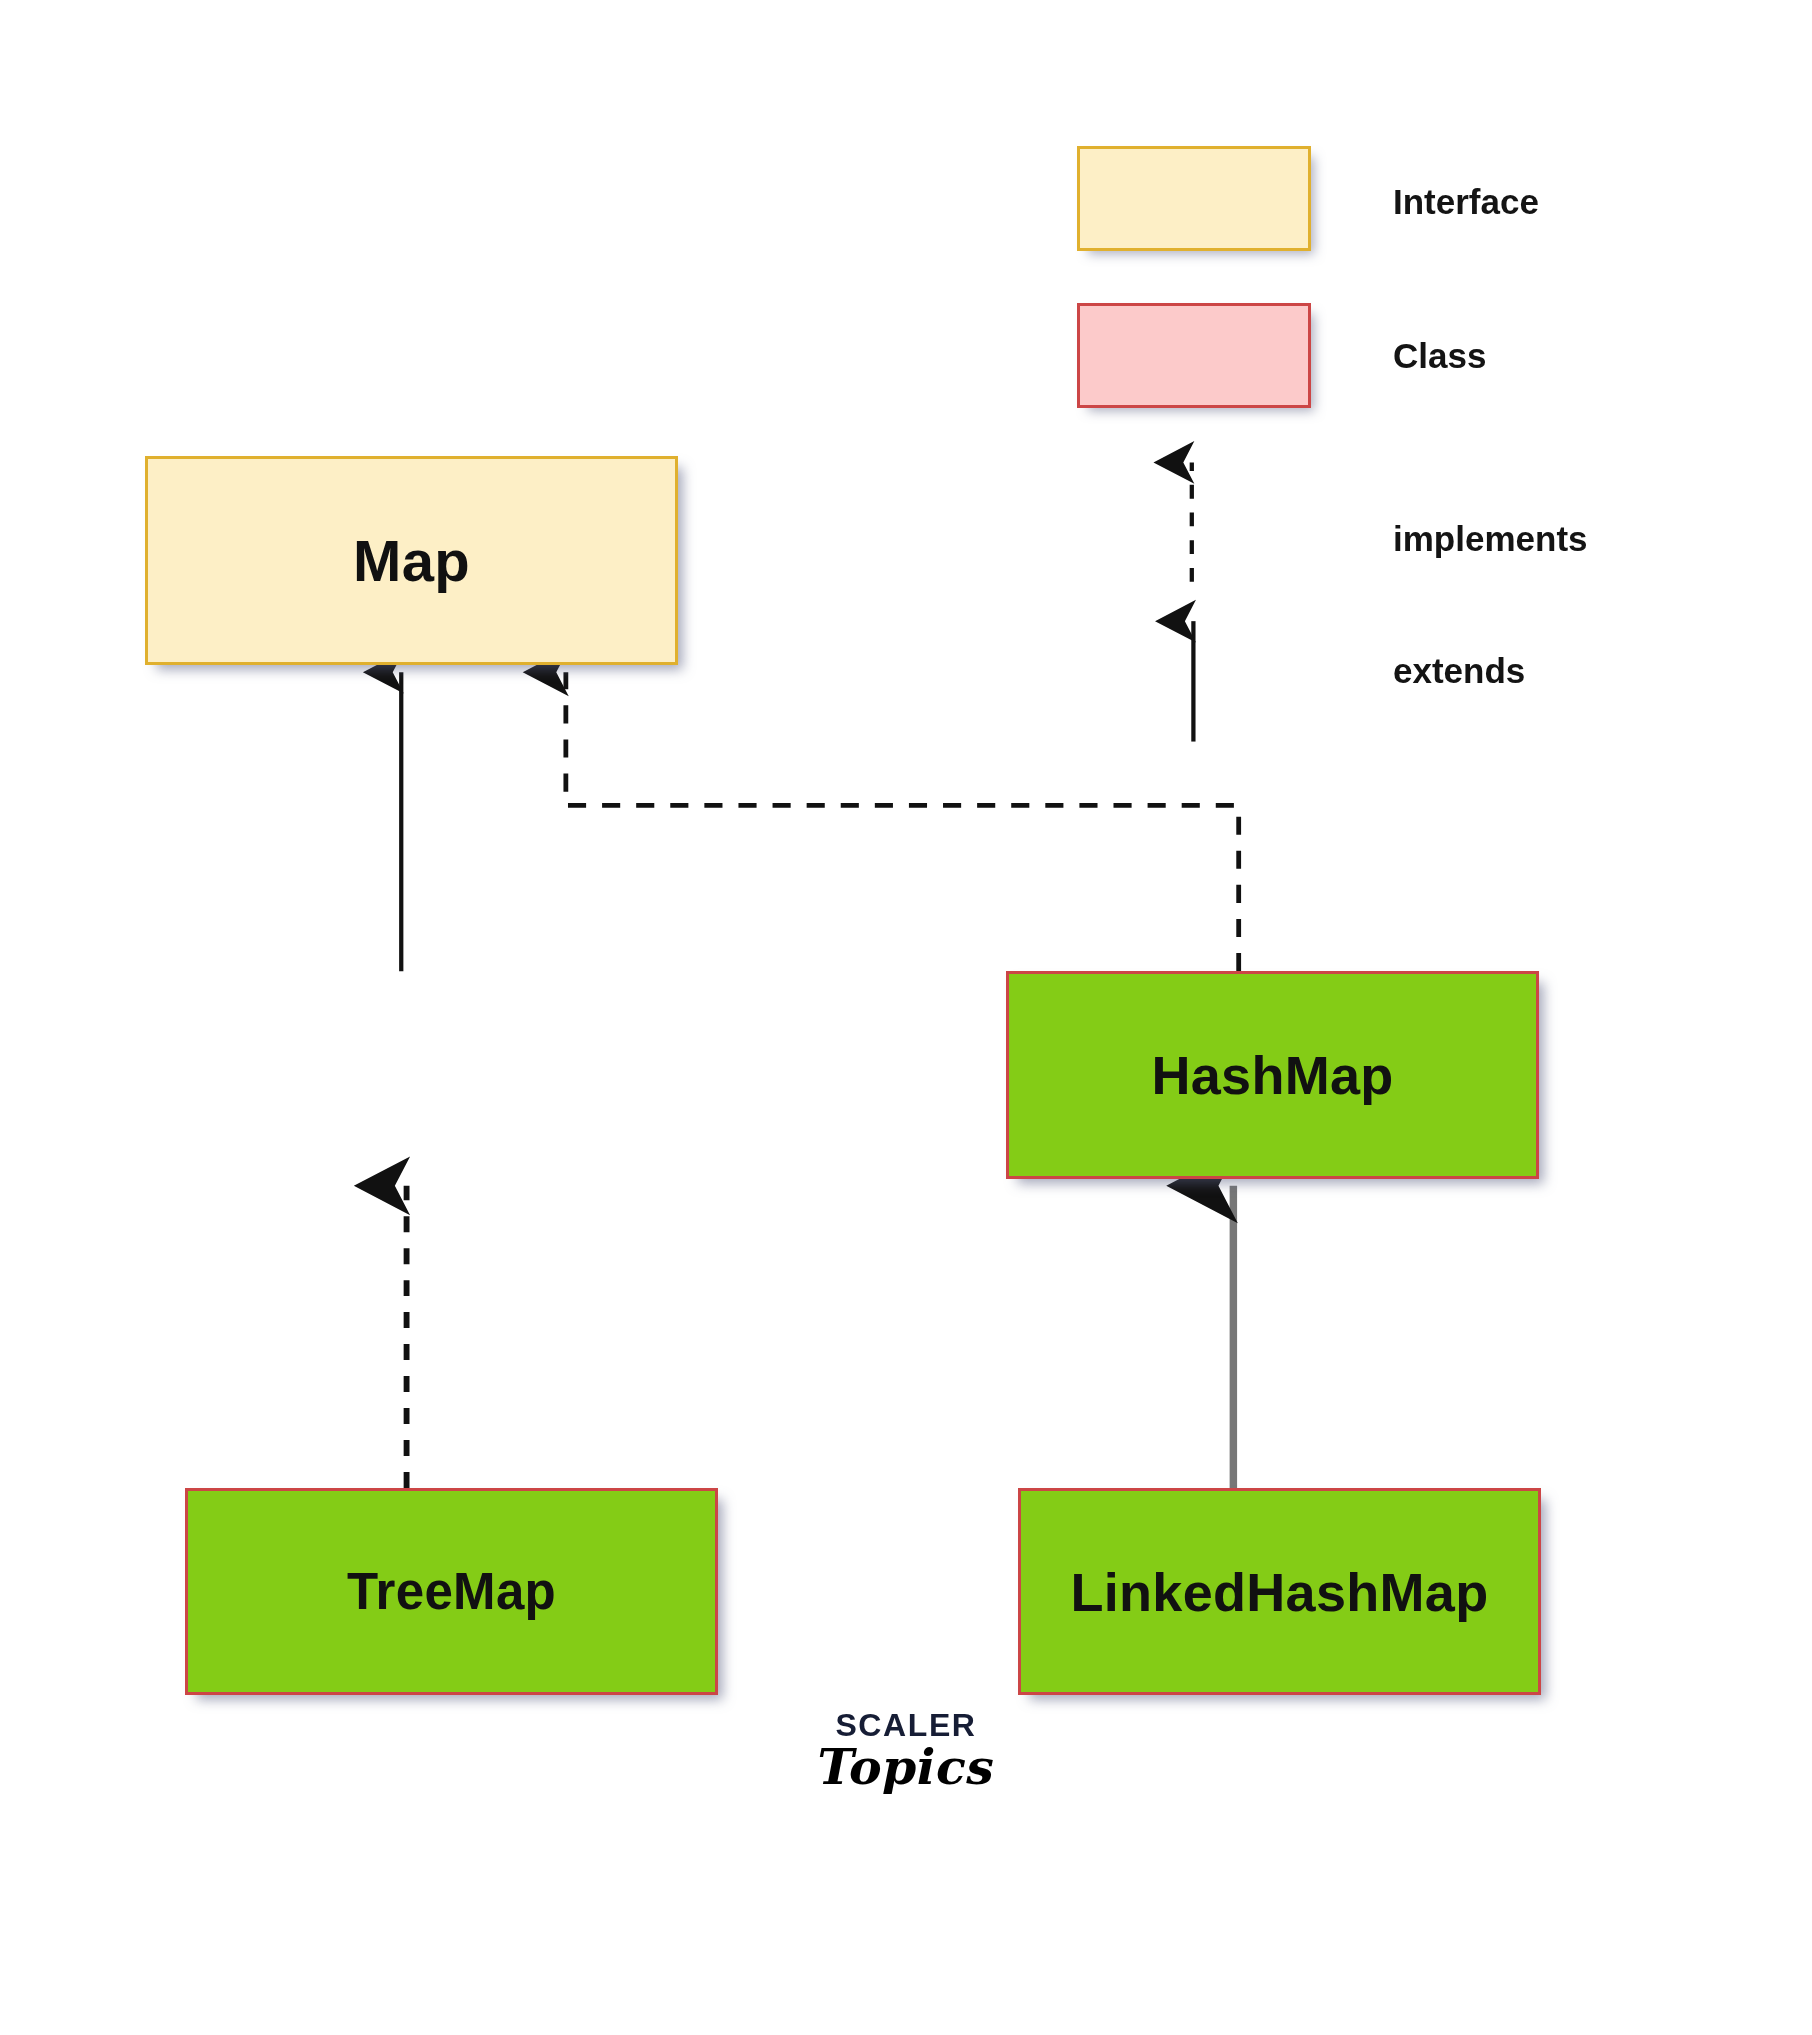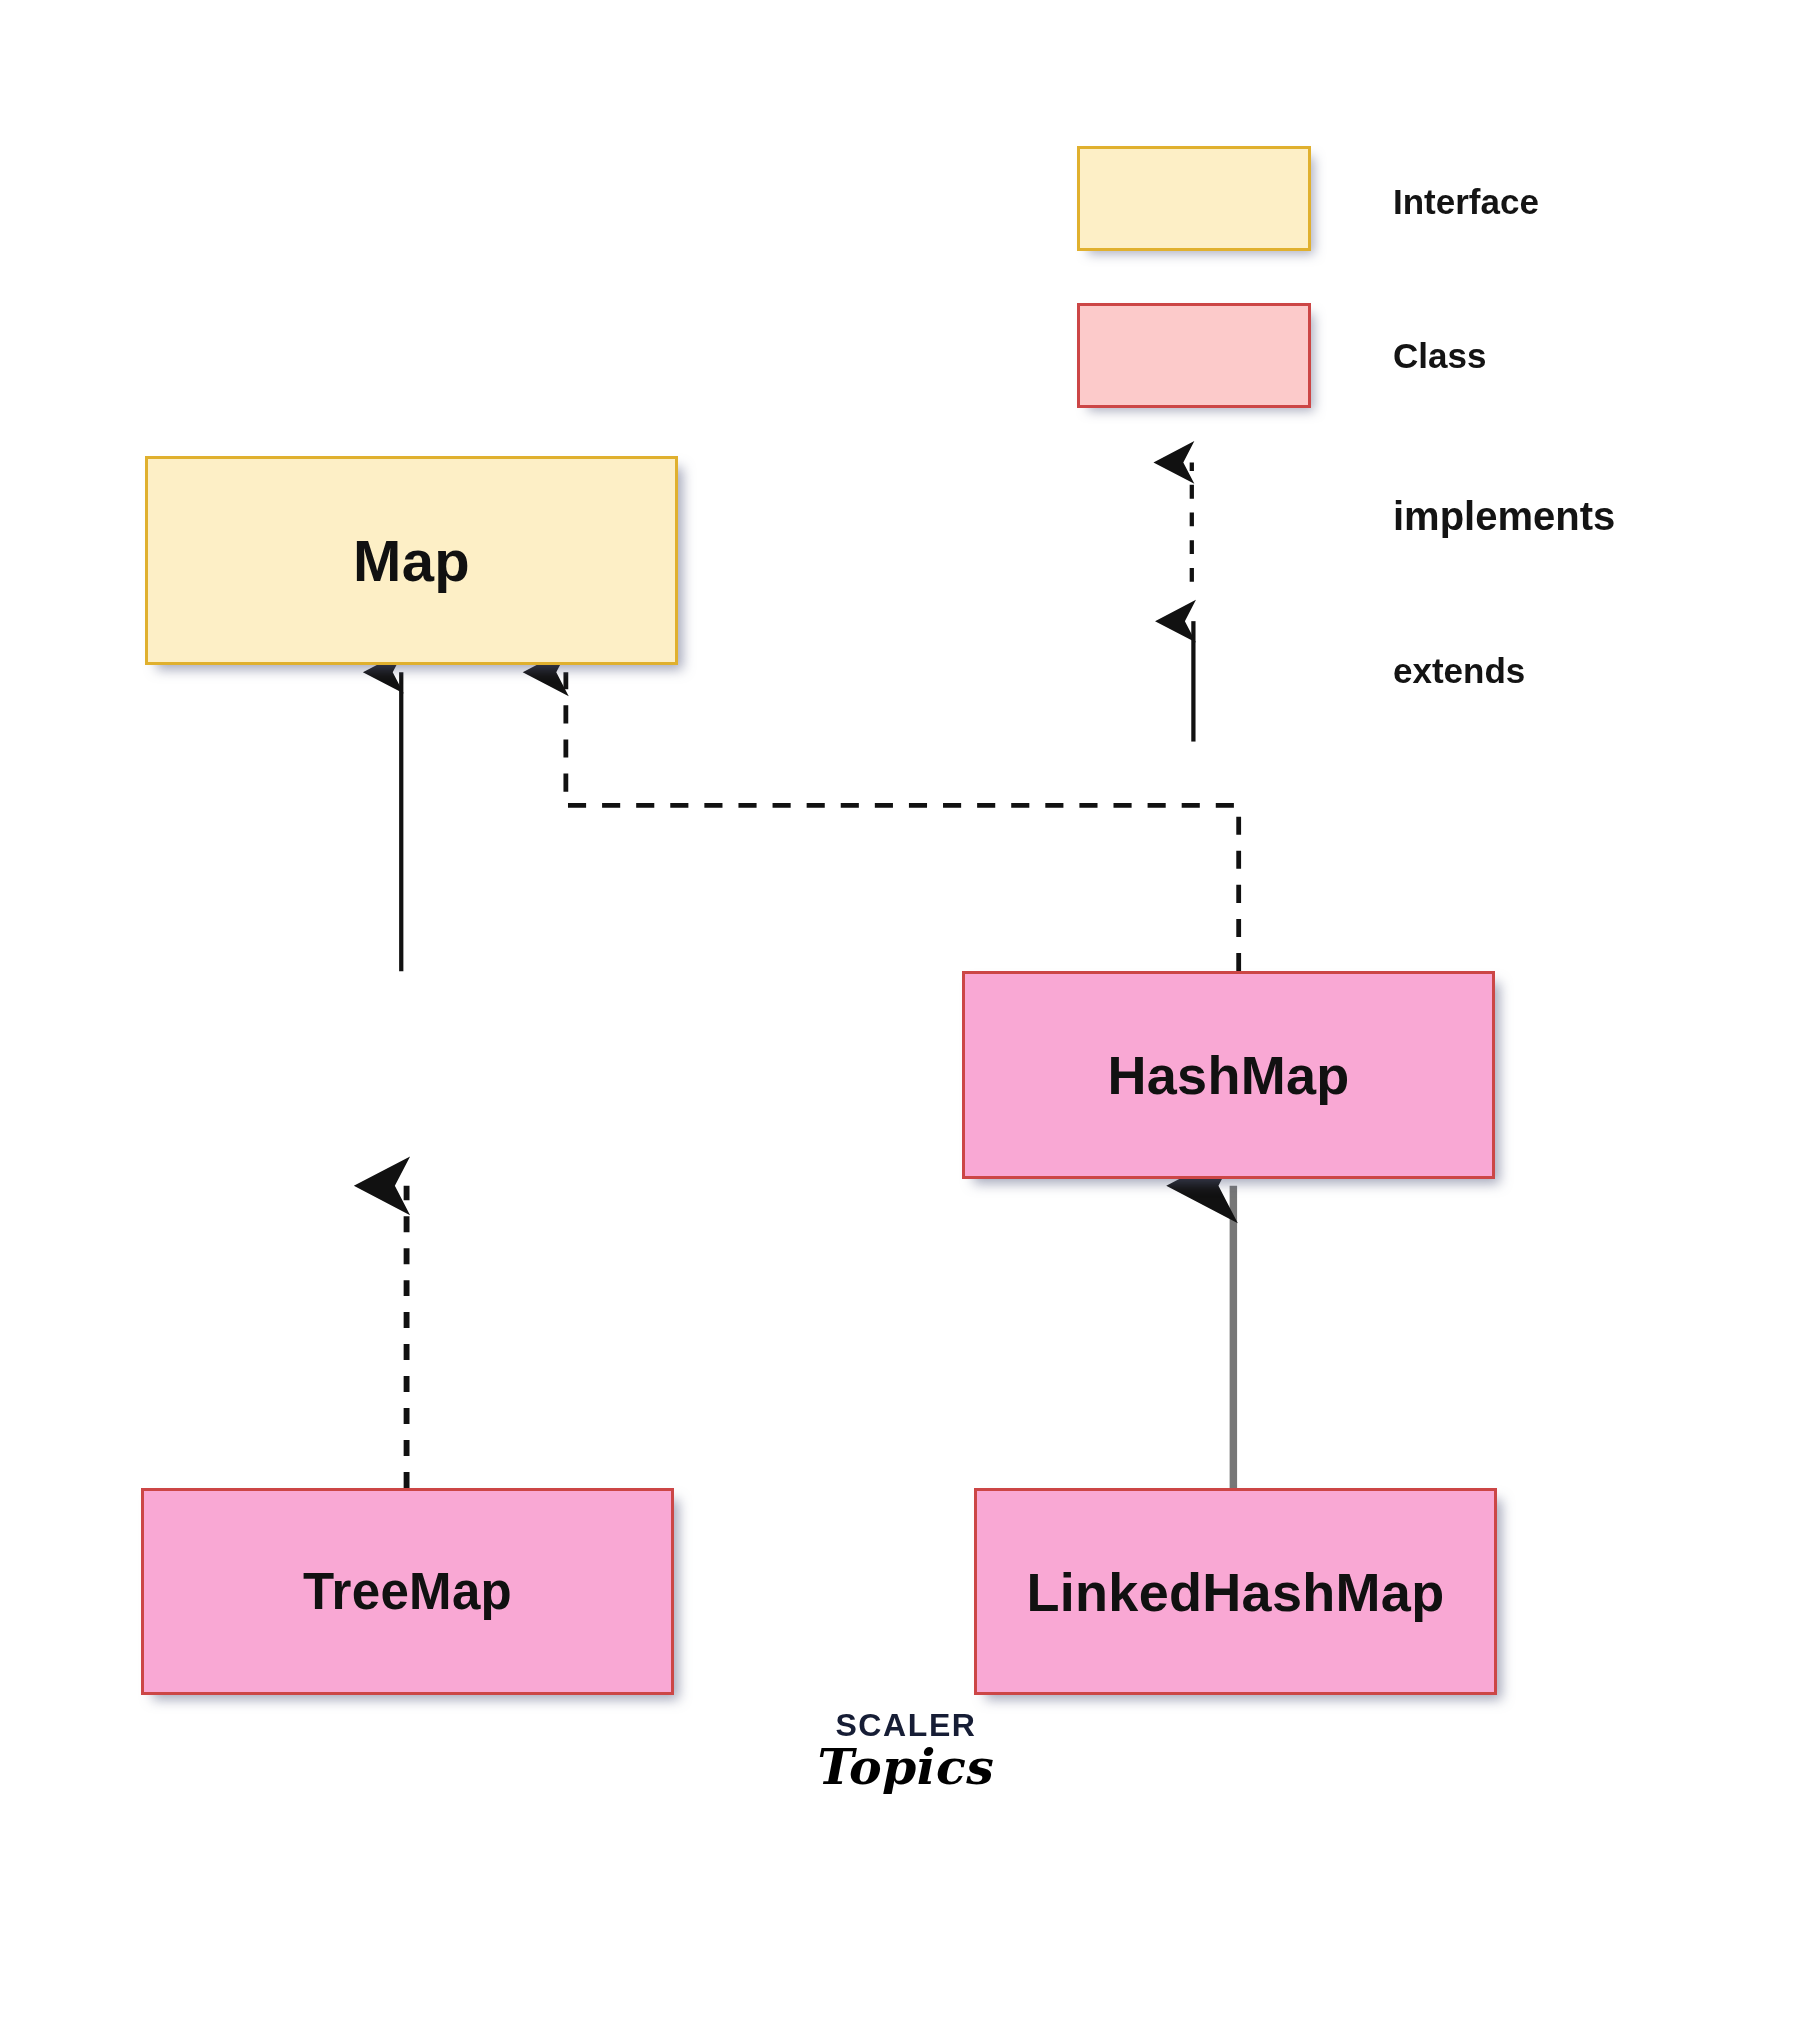--- a/index.html
+++ b/index.html
@@ -34,23 +34,24 @@
     display: block;
     line-height: 1;
     text-align: left;
   }
   .node.iface {
     background: #fdefc6;
     border: 3.2px solid #e0b02e;
     box-shadow: 8.5px 8.5px 11.7px -3.2px rgba(90, 95, 130, 0.55);
   }
   .node.klass {
-    background: #f9a8d4;
+    background: #84cc16;
     border: 3.2px solid #cc4646;
     box-shadow: 8.5px 8.5px 11.7px -3.2px rgba(90, 95, 130, 0.55);
+    margin-left: 44px;
   }
 
   
   .swatch {
     position: absolute;
     box-sizing: border-box;
     z-index: 5;
   }
   .swatch.iface {
     background: #fdefc6;
@@ -147,21 +148,21 @@
   </svg>
 
   <div class="swatch iface" style="left:1077px; top:146px; width:234px; height:105px;"></div>
 
   <div class="swatch klass" style="left:1077px; top:303px; width:234px; height:105px;"></div>
 
   <div class="legend-label" style="left:1393px; top:184px; font-size:35px;">Interface</div>
 
   <div class="legend-label" style="left:1393px; top:338px; font-size:35px;">Class</div>
 
-  <div class="legend-label" style="left:1393px; top:496px; font-size:40px;">implements</div>
+  <div class="legend-label" style="left:1393px; top:521px; font-size:35px;">implements</div>
 
   <div class="legend-label" style="left:1393px; top:653px; font-size:35px;">extends</div>
 
   <div class="node iface" style="left:145px; top:456px; width:533px; height:209px;">
     <span class="node-label" style="font-size:58px;">Map</span>
   </div>
 
 
   <div class="node klass" style="left:962px; top:971px; width:533px; height:208px;">
     <span class="node-label" style="font-size:54px;">HashMap</span>

